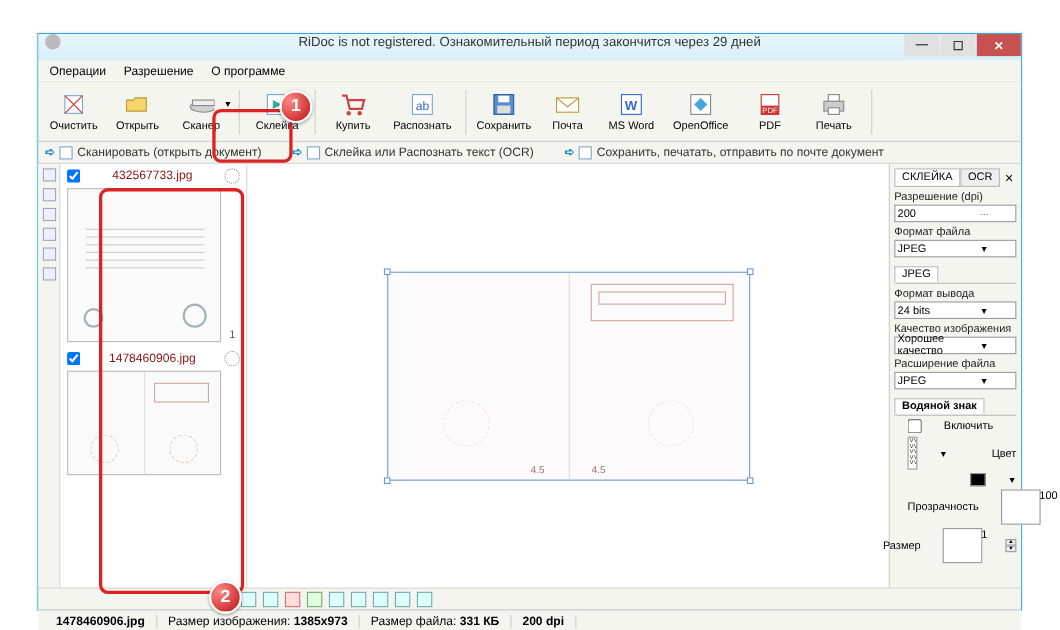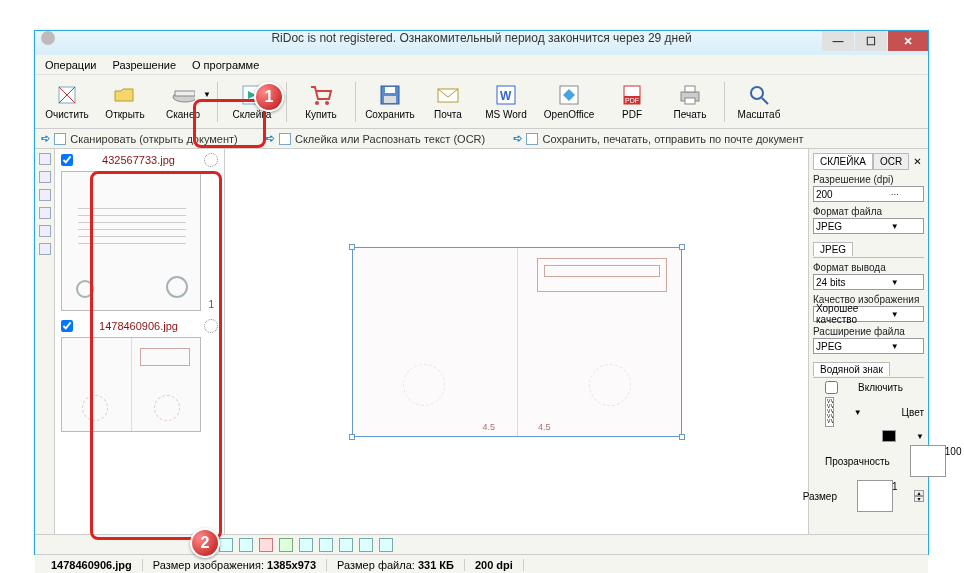--- a/index.html
+++ b/index.html
@@ -177,21 +177,21 @@
     .rp-field {
       display: flex; align-items: center;
       border: 1px solid #999; background: #fff;
       height: 16px; margin-top: 1px;
       padding: 0 2px;
     }
     .rp-field span { flex: 1; }
     .rp-field .dd { width: 12px; text-align: center; font-size: 8px; }
     .rp-subtab { margin-top: 10px; border-bottom: 1px solid #bbb; padding-bottom: 2px; }
     .rp-subtab span { background: #fff; border: 1px solid #bbb; border-bottom: none; padding: 1px 6px; font-size: 10px; }
-    .rp-wm { margin-top: 10px; }
+    .rp-wm { margin-top: 10px; font-weight: bold; }
     .rp-wm-row { display: flex; align-items: center; gap: 20px; margin-top: 3px; margin-left: 12px; }
     .rp-wm-pattern { width: 36px; height: 30px; border: 1px solid #999; background: #fff; font-size: 5px; line-height: 5px; overflow: hidden; padding: 1px; letter-spacing: 0.5px; }
     .rp-color-sw { width: 14px; height: 12px; background: #000; border: 1px solid #999; }
     .rp-num { width: 30px; height: 32px; border: 1px solid #999; background: #fff; text-align: center; font-size: 10px; padding-left: 34px; }
     .spin { display: inline-flex; flex-direction: column; margin-left: 1px; }
     .spin div { width: 10px; height: 6px; border: 1px solid #999; font-size: 6px; line-height: 4px; text-align: center; background: #eee; }
 
     .bottom-icons {
       height: 20px;
       border-top: 1px solid #ccc;
@@ -302,20 +302,29 @@
     <div class="tbtn">
       <div class="tbtn-icon">
           <svg width="24" height="24">
             <circle cx="8" cy="20" r="2" fill="#c44"></circle>
             <circle cx="18" cy="20" r="2" fill="#c44"></circle>
             <path d="M2 4 L6 4 L9 16 L20 16 L22 8 L7 8" fill="none" stroke="#c44" stroke-width="2"></path>
           </svg>
         </div>
       <span>Купить</span>
     </div>
+    <div class="tbtn wide">
+      <div class="tbtn-icon">
+          <svg width="24" height="24">
+            <rect x="3" y="3" width="18" height="18" fill="#fff" stroke="#7aa7c7"></rect>
+            <text x="6" y="17" font-size="11" fill="#36c">ab</text>
+          </svg>
+        </div>
+      <span>Распознать</span>
+    </div>
     <div class="sep"></div>
     <div class="tbtn">
       <div class="tbtn-icon">
           <svg width="24" height="24">
             <rect x="3" y="3" width="18" height="18" fill="#5a8ccf" stroke="#2a5c9f"></rect>
             <rect x="7" y="4" width="10" height="6" fill="#fff"></rect>
             <rect x="6" y="13" width="12" height="7" fill="#ddd"></rect>
           </svg>
         </div>
       <span>Сохранить</span>
@@ -361,29 +370,20 @@
       <div class="tbtn-icon">
           <svg width="24" height="24">
             <rect x="3" y="9" width="18" height="9" fill="#ccc" stroke="#888"></rect>
             <rect x="7" y="3" width="10" height="6" fill="#fff" stroke="#888"></rect>
             <rect x="7" y="15" width="10" height="6" fill="#fff" stroke="#888"></rect>
           </svg>
         </div>
       <span>Печать</span>
     </div>
     <div class="sep"></div>
-    <div class="tbtn">
-      <div class="tbtn-icon">
-          <svg width="24" height="24">
-            <circle cx="10" cy="10" r="6" fill="none" stroke="#36a" stroke-width="2"></circle>
-            <line x1="15" y1="15" x2="21" y2="21" stroke="#36a" stroke-width="2"></line>
-          </svg>
-        </div>
-      <span>Масштаб</span>
-    </div>
   </div>
 
   <div class="hintbar">
     <span class="arrow">➪</span>
     <span class="docico"></span>
     <span>Сканировать (открыть документ)</span>
     <span style="width:20px"></span>
     <span class="arrow">➪</span>
     <span class="docico"></span>
     <span>Склейка или Распознать текст (OCR)</span>

